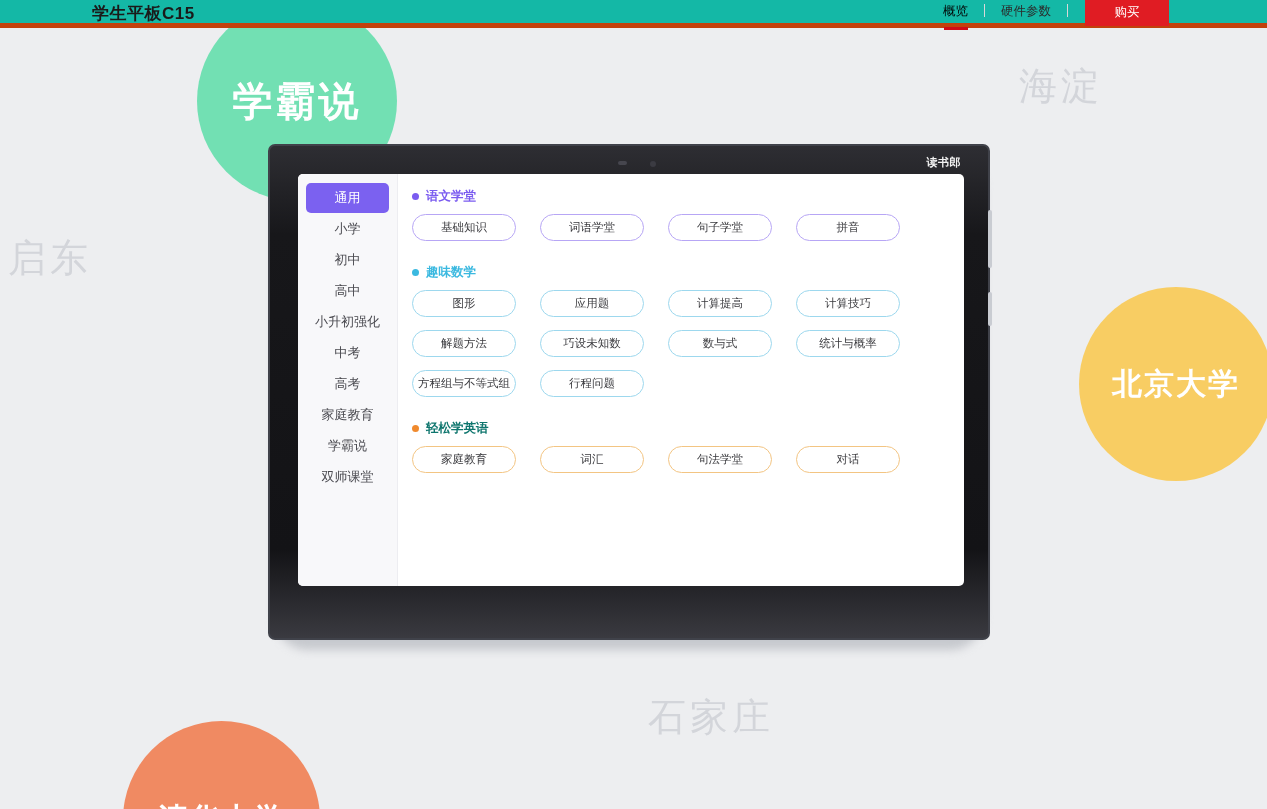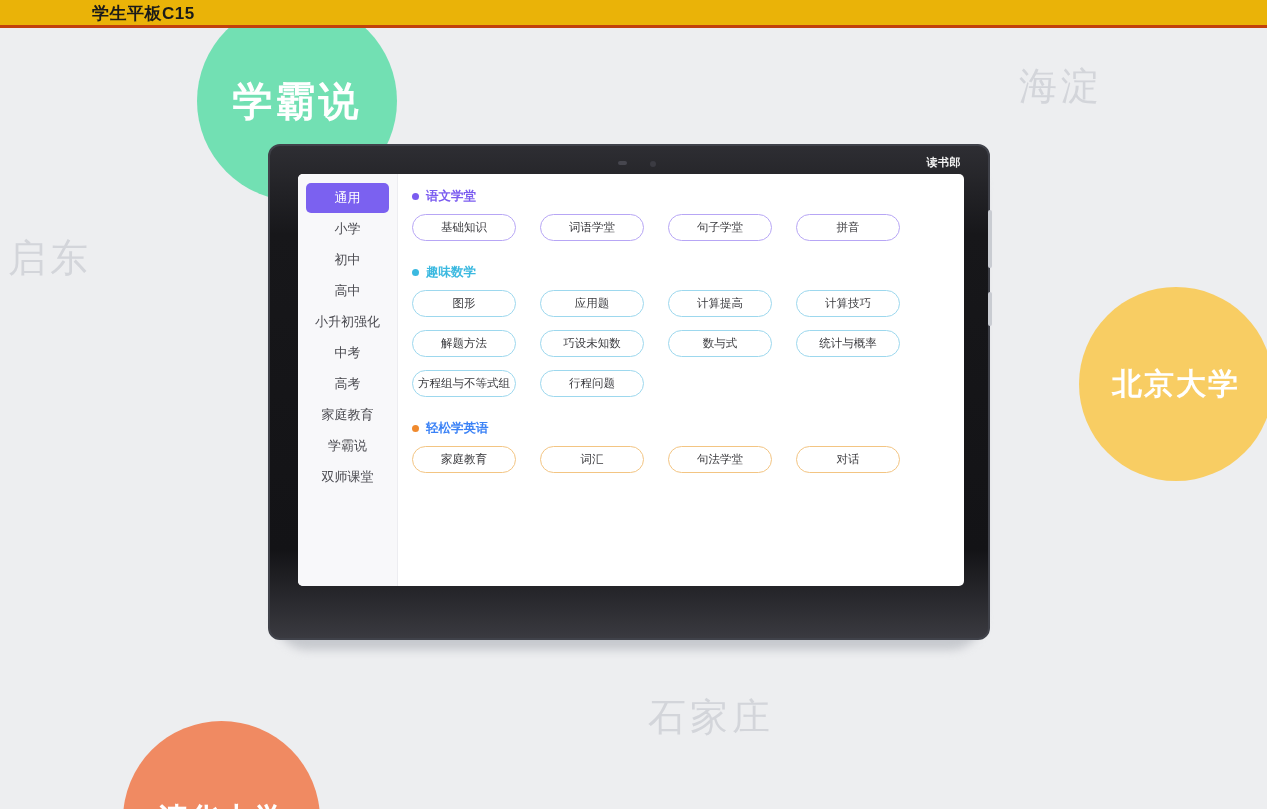--- a/index.html
+++ b/index.html
@@ -7,22 +7,22 @@
     width: 1267px; height: 809px;
     font-family: "Liberation Sans", "DejaVu Sans", sans-serif;
     overflow: hidden;
     background: #ffffff;
   }
 
   
   .topnav {
     position: absolute; left: 0; top: 0;
     width: 1267px; height: 28px;
-    background: #eab308;
-    border-bottom: 3px solid #c2410c;
+    background: #14b8a6;
+    border-bottom: 5px solid #c2410c;
     z-index: 50;
   }
   .nav-product {
     position: absolute; left: 92px; top: 2px;
     font-size: 17px; font-weight: bold; color: #1a1a1a;
     letter-spacing: .5px;
   }
   .nav-right {
     position: absolute; right: 98px; top: 0;
     height: 28px; display: flex; align-items: flex-start; gap: 0;
@@ -87,21 +87,21 @@
     position: absolute; left: 6px; top: 12px;
     width: 710px; height: 494px;
     border-radius: 34px;
     background: #b9bcc2;
     filter: blur(5px);
     opacity: .75;
   }
   .tablet-body {
     position: absolute; left: 0; top: 0;
     width: 722px; height: 496px;
-    border-radius: 12px;
+    border-radius: 7px;
     background: linear-gradient(180deg,#2e2e33 0%,#17171a 18%,#131316 82%,#3a3a40 100%);
     padding: 0;
     border: 2px solid #40424a;
   }
   .tablet-screen {
     position: absolute; left: 28px; top: 28px;
     width: 666px; height: 412px;
     background: #ffffff;
     border-radius: 5px;
     overflow: hidden;
@@ -193,20 +193,32 @@
     cursor: pointer; white-space: nowrap;
     font-family: inherit;
   }
   .pill:nth-child(4n) { margin-right: 0; }
 </style>
 </head>
 <body>
 
 <div class="topnav">
   <div class="nav-product">学生平板C15</div>
+  <div class="nav-right">
+    <div class="nav-link active">
+      <span>概览</span>
+      <span class="nav-underline"></span>
+    </div>
+    <div class="nav-sep"></div>
+    <div class="nav-link">
+      <span>硬件参数</span>
+    </div>
+    <div class="nav-sep"></div>
+    <button class="buy-btn">购买</button>
+  </div>
 </div>
 
 <div class="stage">
 
   <div class="circle c-green">学霸说</div>
   <div class="circle c-yellow">北京大学</div>
   <div class="circle c-orange">清华大学</div>
 
   <div class="ghost g-haidian">海淀</div>
   <div class="ghost g-qidong">启东</div>
@@ -271,21 +283,21 @@
                 <button class="pill" style="border-color:#9dd8ee">数与式</button>
                 <button class="pill" style="border-color:#9dd8ee">统计与概率</button>
                 <button class="pill" style="border-color:#9dd8ee">方程组与不等式组</button>
                 <button class="pill" style="border-color:#9dd8ee">行程问题</button>
               </div>
             </div>
 
             <div class="section">
               <div class="sec-head">
                 <span class="dot" style="background:#f08a2e"></span>
-                <span class="sec-title" style="color:#3b82f6">轻松学英语</span>
+                <span class="sec-title" style="color:#0f766e">轻松学英语</span>
               </div>
               <div class="pill-row">
                 <button class="pill" style="border-color:#f3c583">家庭教育</button>
                 <button class="pill" style="border-color:#f3c583">词汇</button>
                 <button class="pill" style="border-color:#f3c583">句法学堂</button>
                 <button class="pill" style="border-color:#f3c583">对话</button>
               </div>
             </div>
 
           </div>

